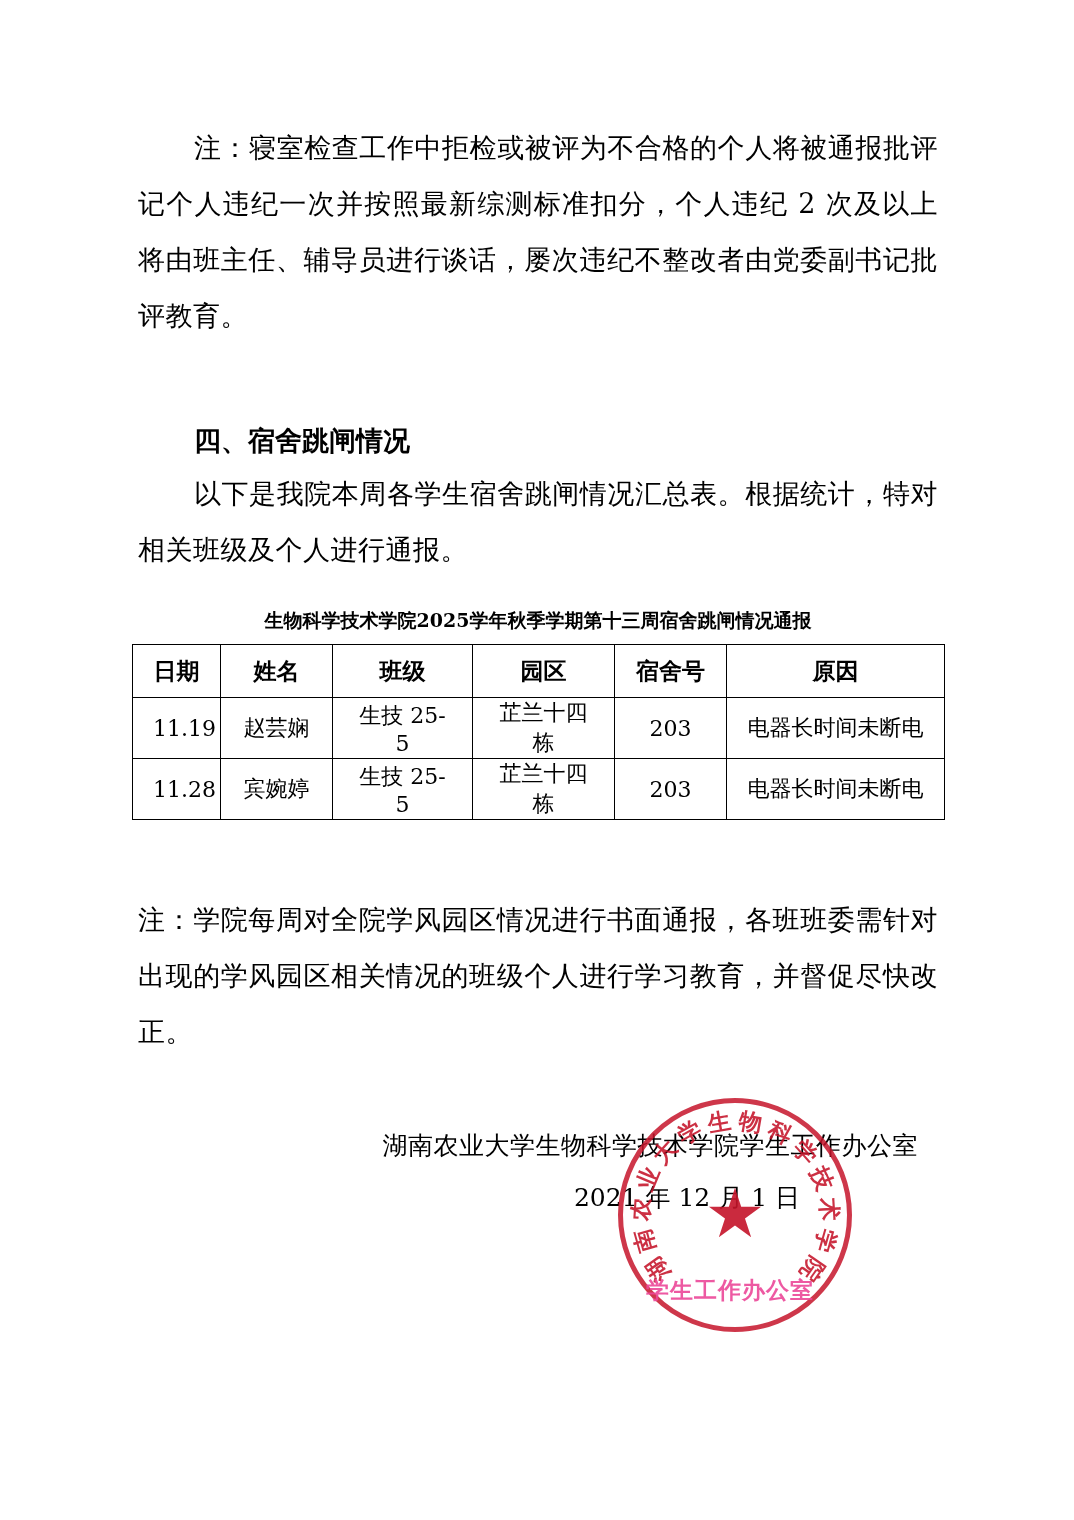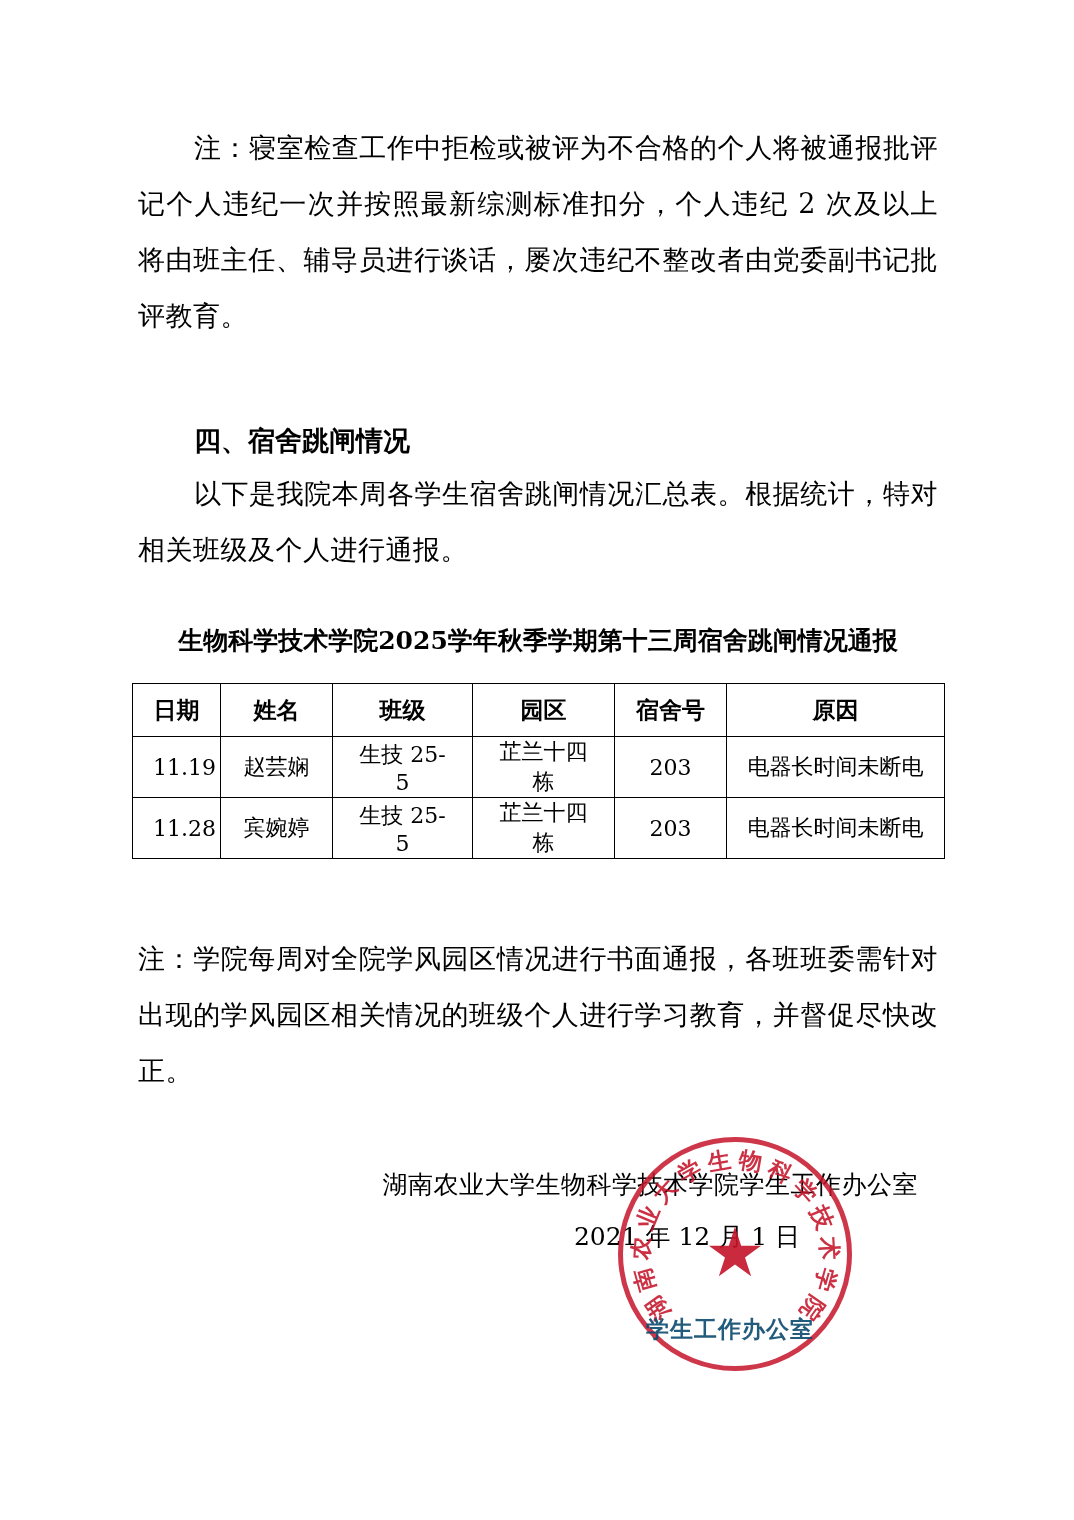--- a/index.html
+++ b/index.html
@@ -50,24 +50,24 @@
   }
   .heading {
     font-size: 27px;
     line-height: 50px;
     font-weight: bold;
     font-family: "DejaVu Sans", "Liberation Sans", sans-serif;
     text-indent: 56px;
     margin: 0;
   }
   .table-title {
-    font-size: 25px;
+    font-size: 19px;
     font-weight: bold;
     text-align: center;
-    margin: 16px;
+    margin: 0;
     padding: 0 0 10px 0;
     letter-spacing: 0px;
   }
   table.report {
     border-collapse: collapse;
     width: 812px;
     margin-left: -6px;
     table-layout: fixed;
   }
   table.report th, table.report td {
@@ -154,21 +154,21 @@
   }
   .seal-bottom-text {
     position: absolute;
     left: 0;
     bottom: 26px;
     width: 224px;
     text-align: center;
     font-family: "DejaVu Sans", "Liberation Sans", sans-serif;
     font-size: 23px;
     font-weight: bold;
-    color: #0c4a6e;
+    color: #ec4899;
     opacity: 0.9;
     letter-spacing: 1px;
   }
 </style>
 </head>
 <body>
 
 <div class="page">
   <div class="content">
 

